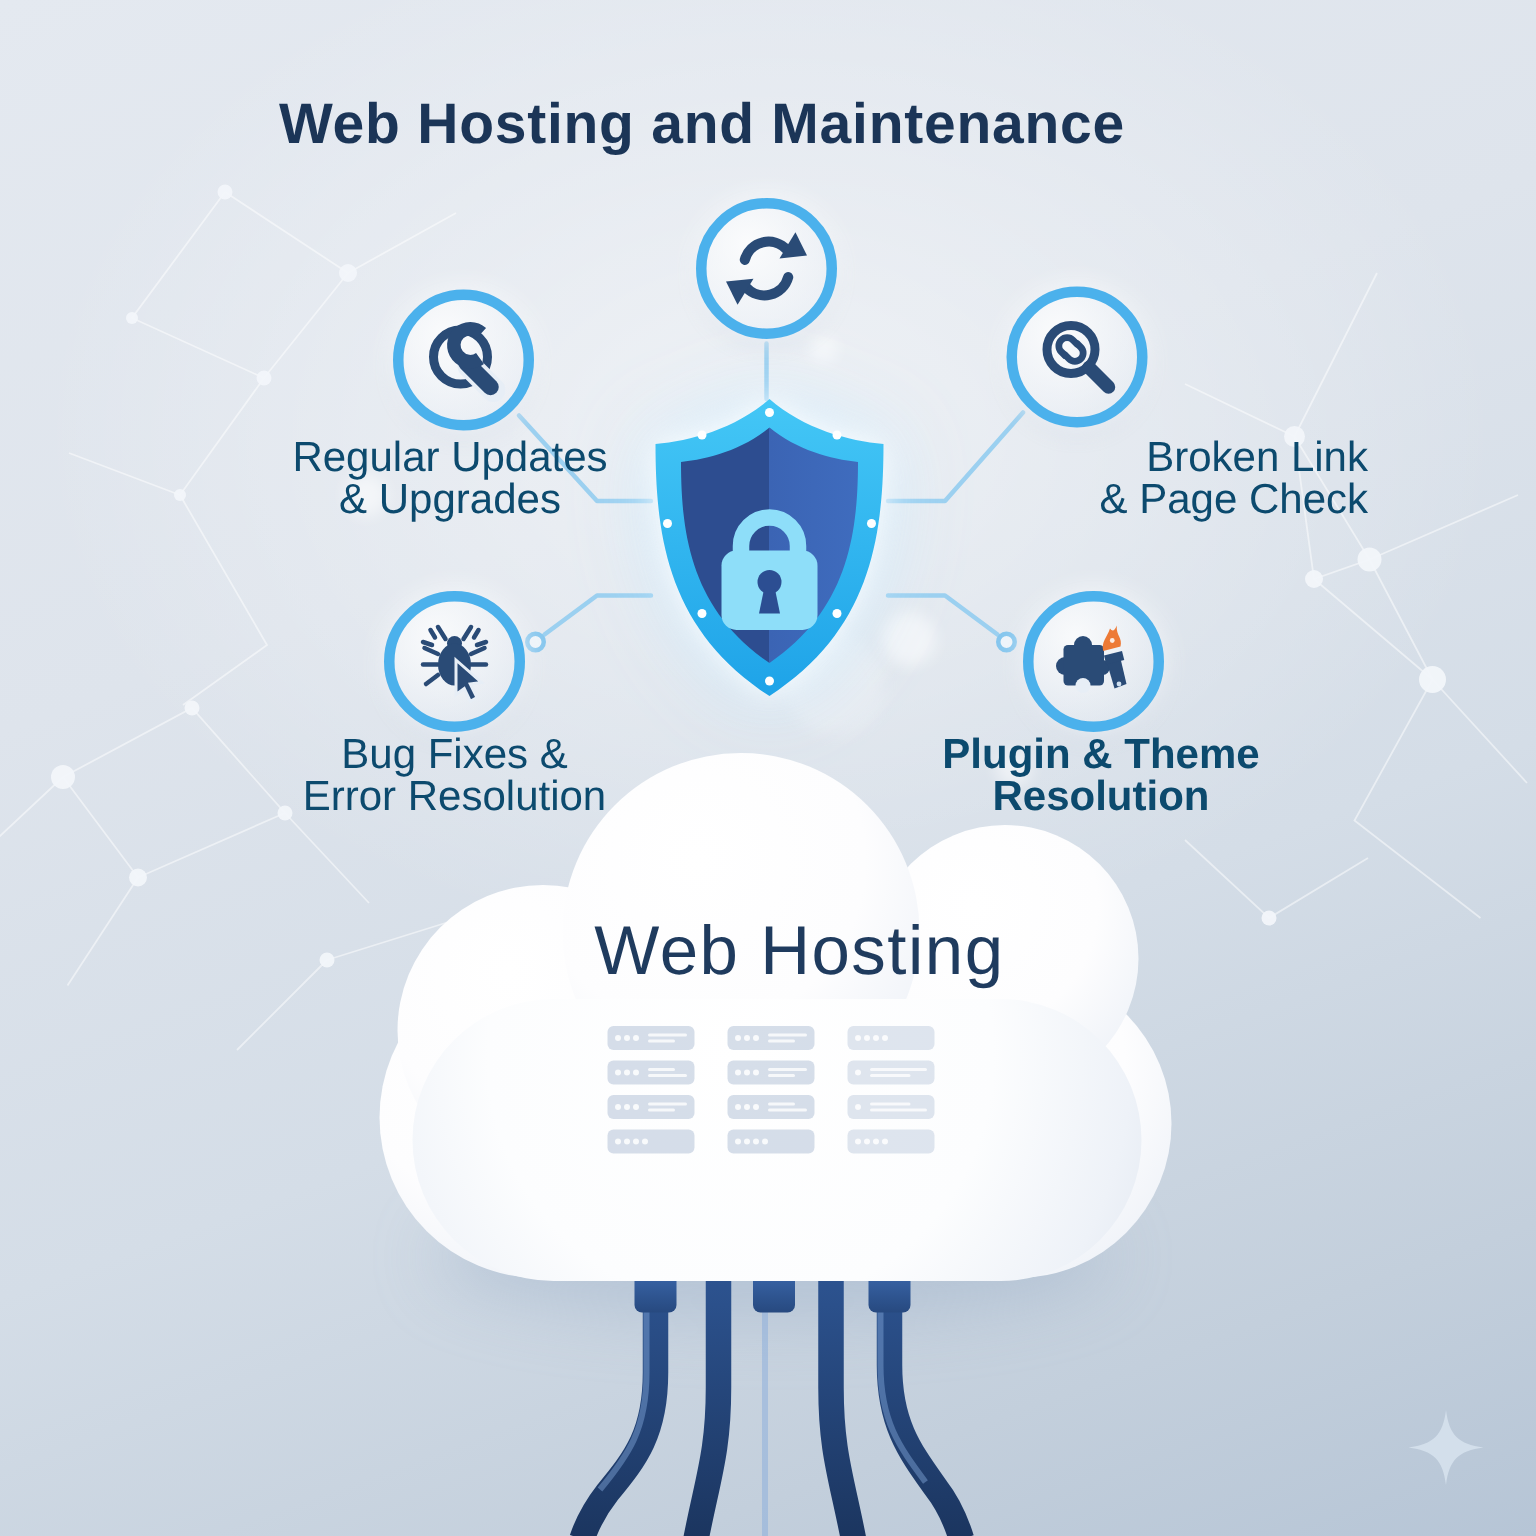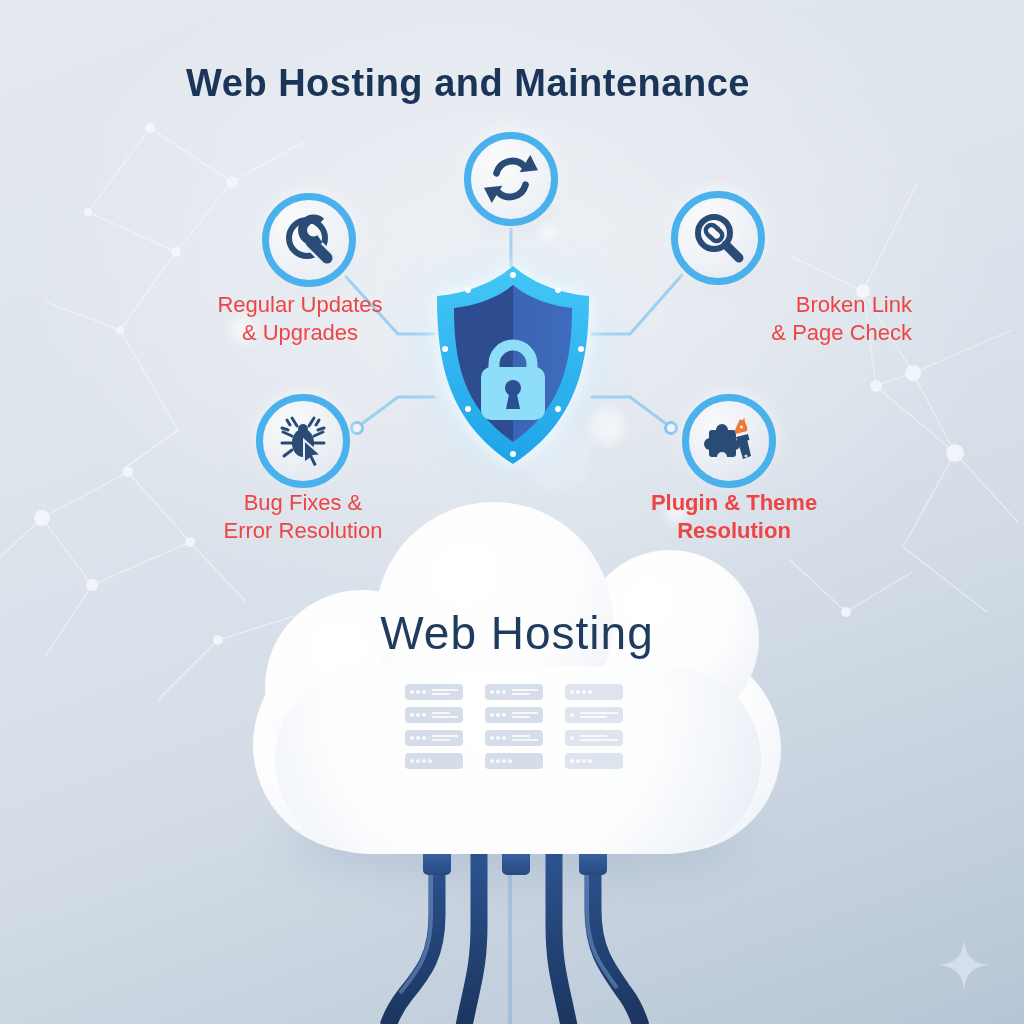--- a/index.html
+++ b/index.html
@@ -26,21 +26,21 @@
   .node-circle {
     position:absolute; width:94px; height:94px; border-radius:50%;
     border:7px solid #4bb1ec;
     background:radial-gradient(circle at 35% 30%, rgba(255,255,255,0.8), rgba(241,246,252,0.25) 75%);
     box-shadow:0 0 18px rgba(255,255,255,0.85), 0 5px 12px rgba(150,172,200,0.25);
     display:flex; align-items:center; justify-content:center;
   }
 
   
   .node-label {
-    position:absolute; color:#ef4444; font-size:22px; line-height:28px; font-weight:500;
+    position:absolute; color:#0c4a6e; font-size:28px; line-height:28px; font-weight:500;
   }
   .node-label.center { text-align:center; }
   #label-updates   { left:178px; top:291px; width:244px; }
   #label-broken    { left:668px; top:291px; width:244px; text-align:right; }
   #label-bugfix    { left:181px; top:489px; width:244px; }
   #label-plugin    { left:612px; top:489px; width:244px;font-weight:bold; }
 
   
   #shield-wrap {
     left:428px; top:261px; width:170px; height:210px;
@@ -53,21 +53,21 @@
   #cloud { left:253px; top:498px; width:528px; height:360px; }
   .lobe { position:absolute; border-radius:50%;
           background:radial-gradient(circle at 38% 30%, #ffffff 0%, #fdfdfe 50%, #f1f4f9 78%, #e2e8f0 100%); }
   #lobe-top    { left:122px; top:4px;  width:238px; height:238px; }
   #lobe-left   { left:12px;  top:92px; width:194px; height:194px; }
   #lobe-right  { left:328px; top:52px; width:178px; height:178px; }
   #lobe-bleft  { left:0px;   top:140px; width:214px; height:214px; }
   #lobe-bright { left:322px; top:148px; width:206px; height:206px; }
   #lobe-body   { left:22px;  top:168px; width:486px; height:188px; border-radius:95px;
                  background:radial-gradient(circle at 45% 20%, #ffffff 0%, #fcfdfe 55%, #eef2f8 85%, #e3e9f1 100%); }
-  #cloud-label { position:absolute; left:0; top:108px; width:100%; text-align:center;
+  #cloud-label { position:absolute; left:16px; top:108px; width:100%; text-align:center;
                  font-size:46px; font-weight:400; color:#1f3b5e; letter-spacing:1px; }
 
   
   #racks { position:absolute; left:152px; top:186px; display:flex; gap:22px; opacity:0.6; }
   .rack-col { display:flex; flex-direction:column; gap:7px; }
   .rack-col.faded { opacity:0.78; }
   .server-bar {
     width:58px; height:16px; border-radius:4px;
     background:rgba(104,134,176,0.45);
     display:flex; align-items:center; padding:0 5px; gap:2px;

